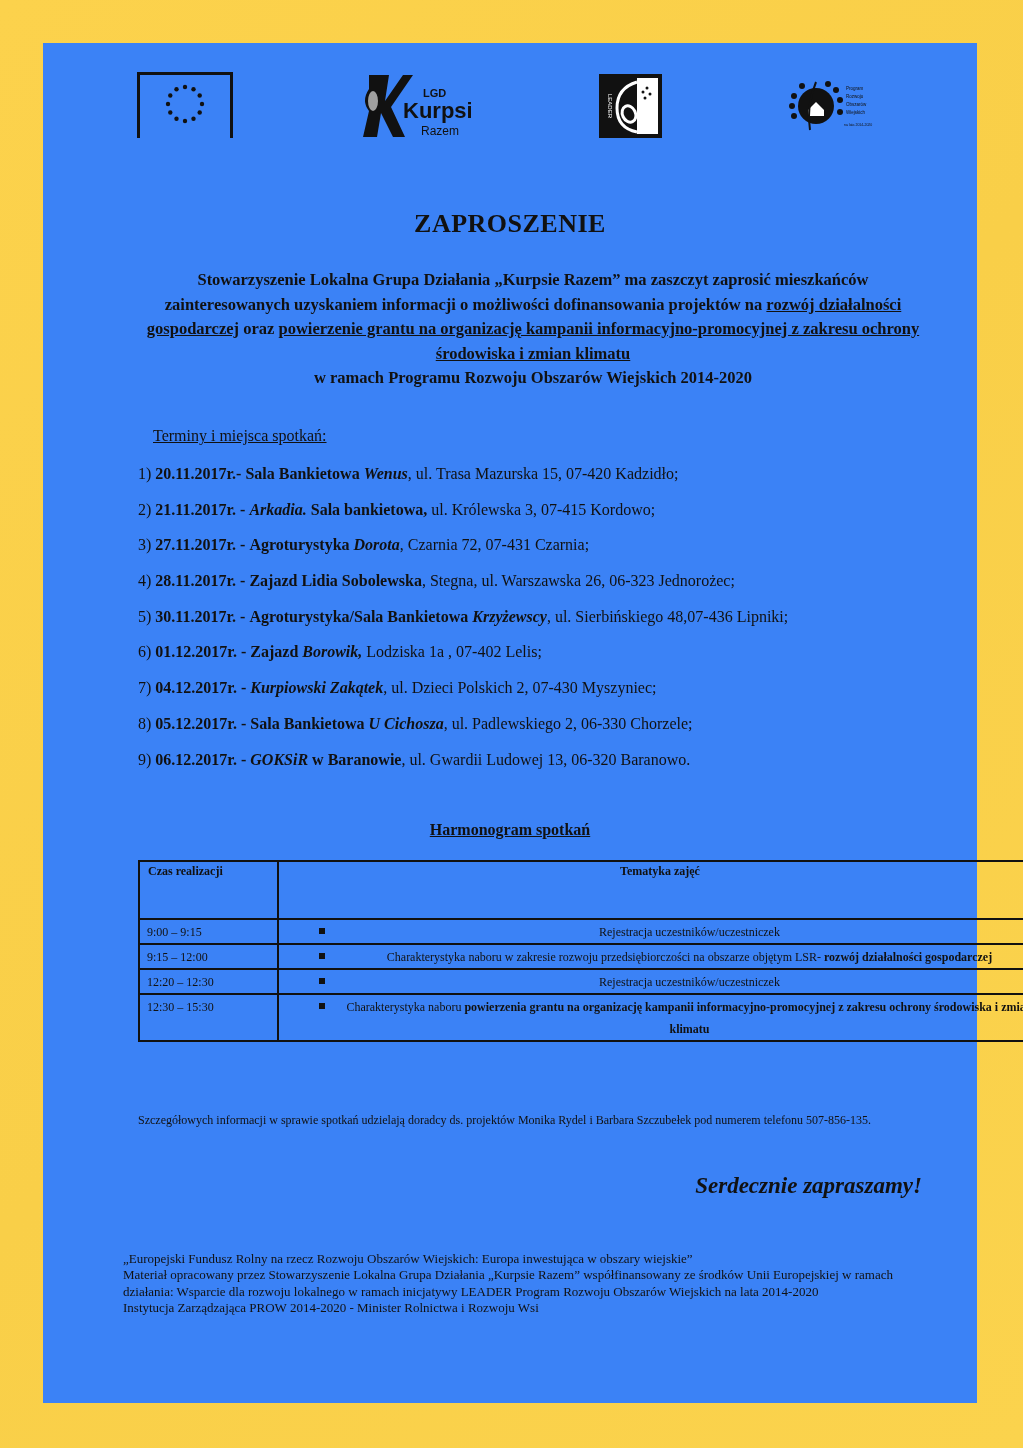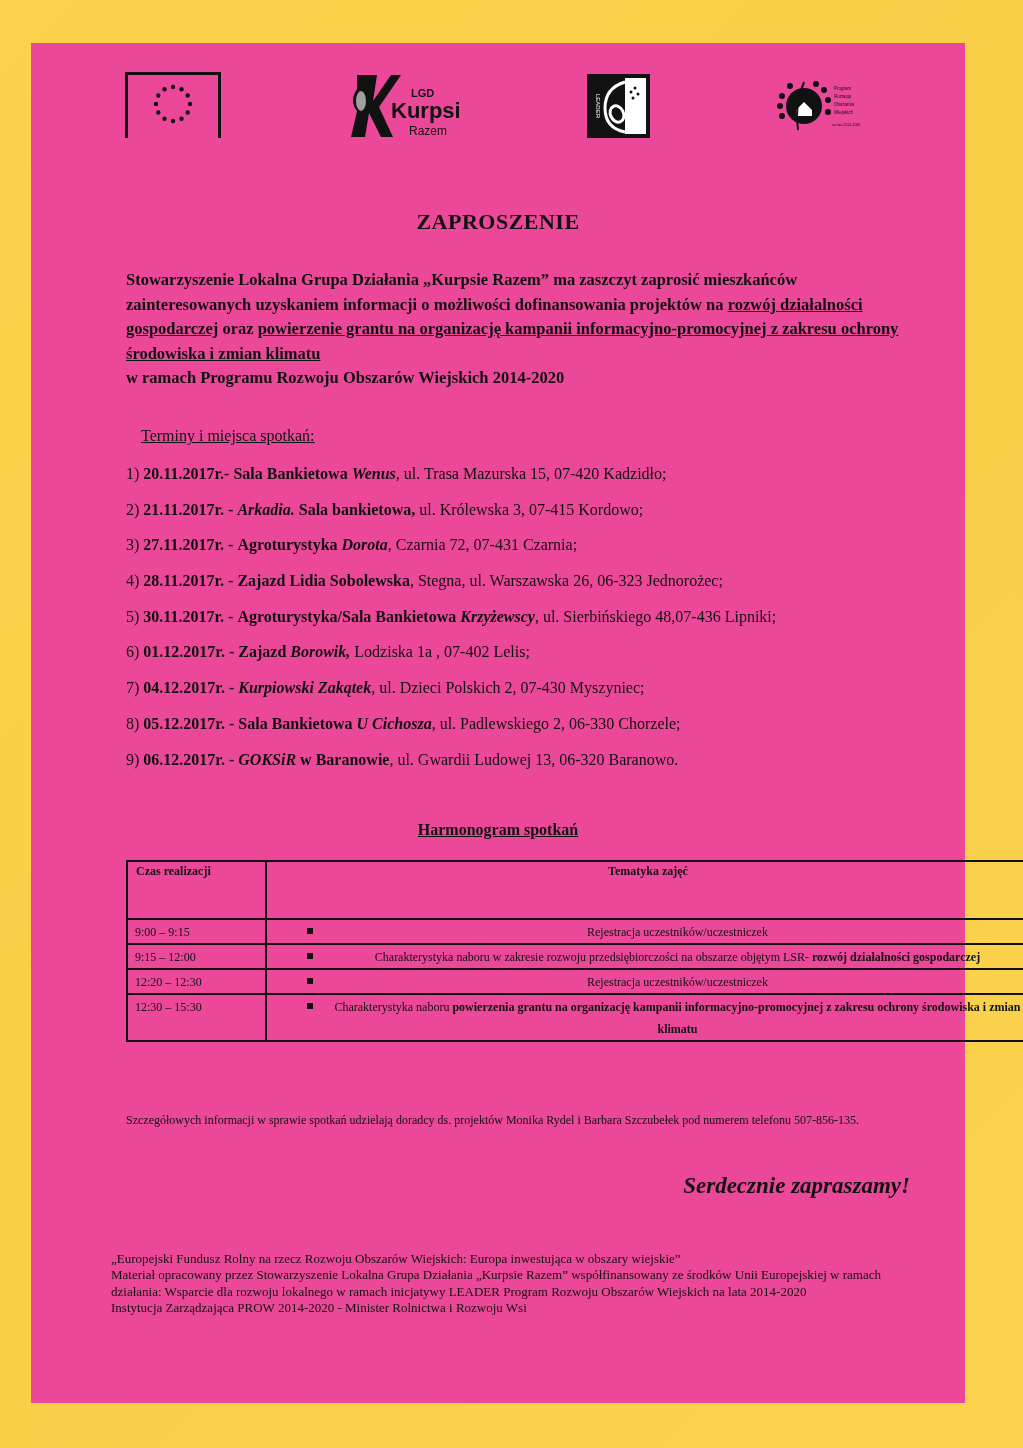--- a/index.html
+++ b/index.html
@@ -8,39 +8,39 @@
     background: #fbd24a;
     font-family: "Liberation Serif", "DejaVu Serif", serif;
     color: #111;
     position: relative;
   }
   .frame {
     position: absolute; left: 0; top: 0; width: 1023px; height: 1448px;
     background: linear-gradient(135deg, #fcd24c 0%, #f9cf48 50%, #fbd34d 100%);
   }
   .page {
-    position: absolute; left: 31px; top: 43px; width: 934px; height: 1360px;
-    background: #ec4899;
+    position: absolute; left: 43px; top: 43px; width: 934px; height: 1360px;
+    background: #3b82f6;
   }
   
   .logos { position: absolute; left: 0; top: 0; width: 100%; height: 150px; }
   .logo { position: absolute; }
   .logo-eu { left: 94px; top: 29px; width: 96px; height: 66px; border: 3px solid #111; border-bottom: none; }
   .logo-eu svg { position: absolute; left: 0; top: 0; }
   .logo-lgd { left: 316px; top: 28px; width: 112px; height: 70px; }
   .logo-leader { left: 556px; top: 31px; width: 63px; height: 64px; background: #111; }
   .logo-prow { left: 743px; top: 33px; width: 95px; height: 60px; }
 
   .title {
     position: absolute; left: 0; top: 166px; width: 100%;
-    text-align: center; font-size: 22px; font-weight: bold; letter-spacing: 0.5px;
+    text-align: center; font-size: 26px; font-weight: bold; letter-spacing: 0.5px;
   }
   .intro {
     position: absolute; left: 95px; top: 225px; width: 790px;
-    text-align: left; font-size: 16.5px; font-weight: bold; line-height: 24.5px;
+    text-align: center; font-size: 16.5px; font-weight: bold; line-height: 24.5px;
   }
   .intro .u { text-decoration: underline; }
 
   .terms-heading {
     position: absolute; left: 95px; top: 384px; font-size: 16px; text-decoration: underline; margin-left: 15px;
   }
   .terms { position: absolute; left: 95px; top: 420px; width: 800px; list-style: none; }
   .terms li { font-size: 16px; height: 35.7px; line-height: 22px; white-space: nowrap; }
   .terms b { font-weight: bold; }
   .terms i { font-style: italic; font-weight: bold; }

